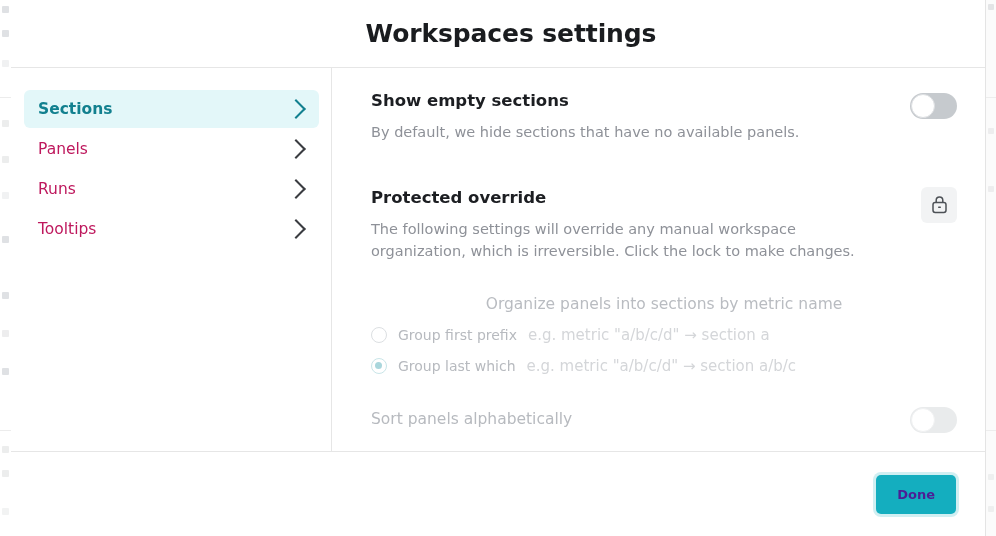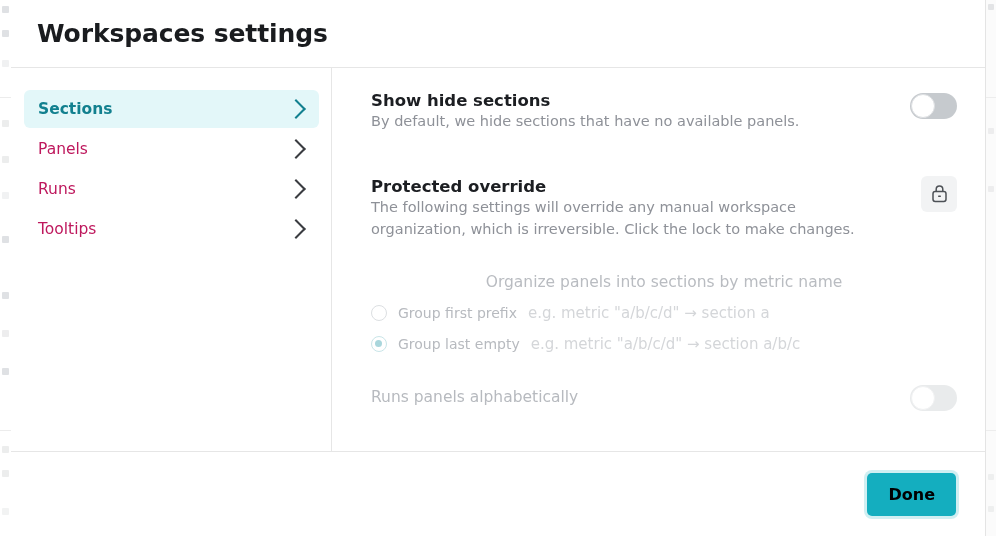--- a/index.html
+++ b/index.html
@@ -78,20 +78,21 @@
   }
 
   
   .modal-header {
     height: 68px;
     min-height: 68px;
     border-bottom: 1px solid #e6e6e6;
     display: flex;
     align-items: center;
     box-sizing: border-box;
+    justify-content: center;
   }
   .modal-title {
     padding-left: 26px;
     font-size: 25px;
     font-weight: 700;
     color: #1a1c1f;
     letter-spacing: -0.1px;
   }
 
   
@@ -159,20 +160,21 @@
   .setting-text {
     max-width: 520px;
   }
   .setting-title {
     font-size: 16.5px;
     font-weight: 700;
     color: #1c1e22;
     line-height: 1.3;
   }
   .setting-desc {
+    margin-top: 11px;
     font-size: 14.5px;
     color: #8e9198;
     line-height: 1.48;
   }
 
   
   .toggle {
     width: 47px;
     height: 26px;
     border-radius: 13px;
@@ -284,22 +286,22 @@
     height: 84px;
     min-height: 84px;
     display: flex;
     align-items: center;
     justify-content: flex-end;
     padding-right: 29px;
     box-sizing: border-box;
   }
   .done-btn {
     background: #14aebf;
-    color: #000000;
-    font-size: 16px;
+    color: #4c1d95;
+    font-size: 13px;
     font-weight: 700;
     border: none;
     border-radius: 5px;
     padding: 12px 21px;
     cursor: pointer;
     font-family: "DejaVu Sans", "Liberation Sans", sans-serif;
     box-shadow: 0 0 0 3px rgba(20,174,191,0.20);
   }
 </style>
 </head>
@@ -362,21 +364,21 @@
         <span class="side-label">Tooltips</span>
         <span class="chev"></span>
       </div>
 
     </div>
 
     <div class="content">
 
       <div class="setting-row">
         <div class="setting-text">
-          <div class="setting-title">Show hide sections</div>
+          <div class="setting-title">Show empty sections</div>
           <div class="setting-desc">By default, we hide sections that have no available panels.</div>
         </div>
         <div class="toggle">
           <div class="knob"></div>
         </div>
       </div>
 
       <div class="section-gap"></div>
 
       <div class="setting-row">
@@ -398,26 +400,26 @@
         <div class="group-title">Organize panels into sections by metric name</div>
 
         <div class="radio-row">
           <span class="radio"></span>
           <span class="radio-label">Group first prefix</span>
           <span class="radio-hint">e.g. metric "a/b/c/d" → section a</span>
         </div>
 
         <div class="radio-row">
           <span class="radio checked"></span>
-          <span class="radio-label">Group last empty</span>
+          <span class="radio-label">Group last which</span>
           <span class="radio-hint">e.g. metric "a/b/c/d" → section a/b/c</span>
         </div>
 
         <div class="sort-row">
-          <span class="sort-label">Runs panels alphabetically</span>
+          <span class="sort-label">Sort panels alphabetically</span>
           <div class="toggle disabled">
             <div class="knob"></div>
           </div>
         </div>
 
       </div>
 
     </div>
   </div>
 

